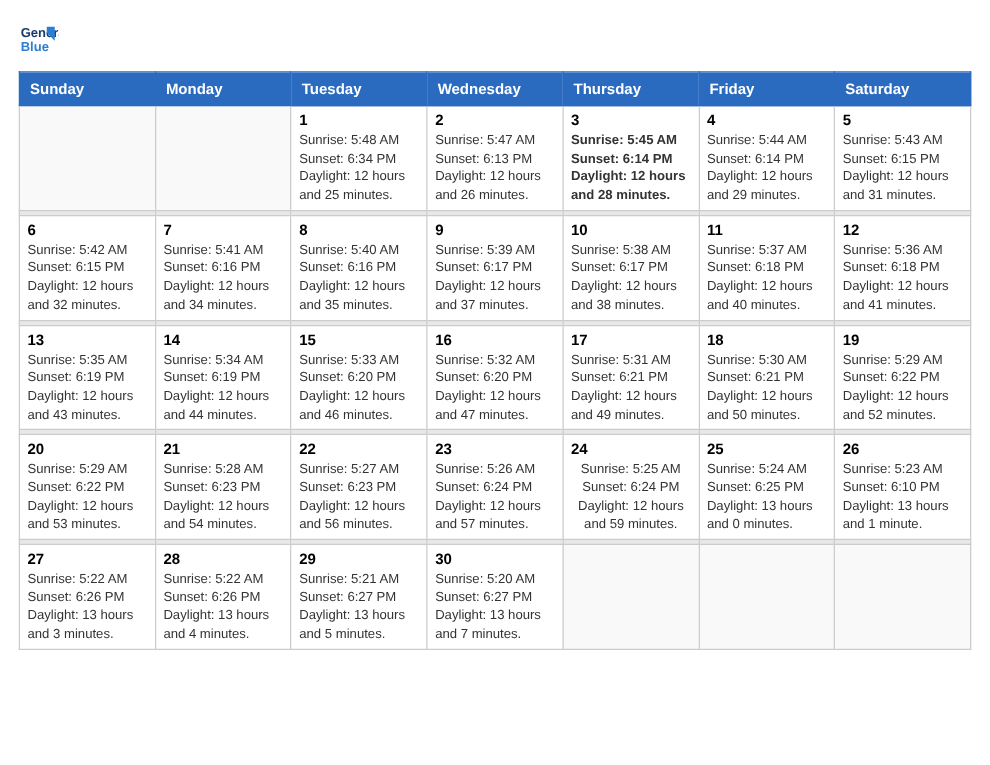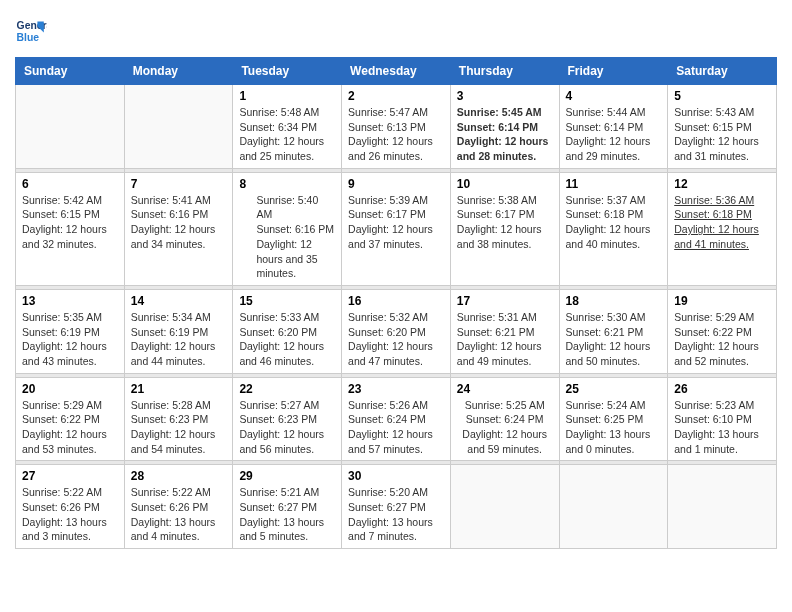--- a/index.html
+++ b/index.html
@@ -155,21 +155,21 @@
 Daylight: 12 hours and 32 minutes.</div>
         </td>
         <td>
           <span class="day-num">7</span>
           <div class="day-info" style="white-space: pre-line;">Sunrise: 5:41 AM
 Sunset: 6:16 PM
 Daylight: 12 hours and 34 minutes.</div>
         </td>
         <td>
           <span class="day-num">8</span>
-          <div class="day-info" style="white-space: pre-line; margin-left: 17px;">Sunrise: 5:40 AM
+          <div class="day-info" style="white-space: pre-line;">Sunrise: 5:40 AM
 Sunset: 6:16 PM
 Daylight: 12 hours and 35 minutes.</div>
         </td>
         <td>
           <span class="day-num">9</span>
           <div class="day-info" style="white-space: pre-line;">Sunrise: 5:39 AM
 Sunset: 6:17 PM
 Daylight: 12 hours and 37 minutes.</div>
         </td>
         <td>
@@ -179,21 +179,21 @@
 Daylight: 12 hours and 38 minutes.</div>
         </td>
         <td>
           <span class="day-num">11</span>
           <div class="day-info" style="white-space: pre-line;">Sunrise: 5:37 AM
 Sunset: 6:18 PM
 Daylight: 12 hours and 40 minutes.</div>
         </td>
         <td>
           <span class="day-num">12</span>
-          <div class="day-info" style="white-space: pre-line; text-decoration: underline;">Sunrise: 5:36 AM
+          <div class="day-info" style="white-space: pre-line;">Sunrise: 5:36 AM
 Sunset: 6:18 PM
 Daylight: 12 hours and 41 minutes.</div>
         </td>
       </tr>
       <tr>
         <td style="background: rgb(232, 232, 232); height: 4px; padding: 0px;"></td>
         <td style="background: rgb(232, 232, 232); height: 4px; padding: 0px;"></td>
         <td style="background: rgb(232, 232, 232); height: 4px; padding: 0px;"></td>
         <td style="background: rgb(232, 232, 232); height: 4px; padding: 0px;"></td>
         <td style="background: rgb(232, 232, 232); height: 4px; padding: 0px;"></td>

